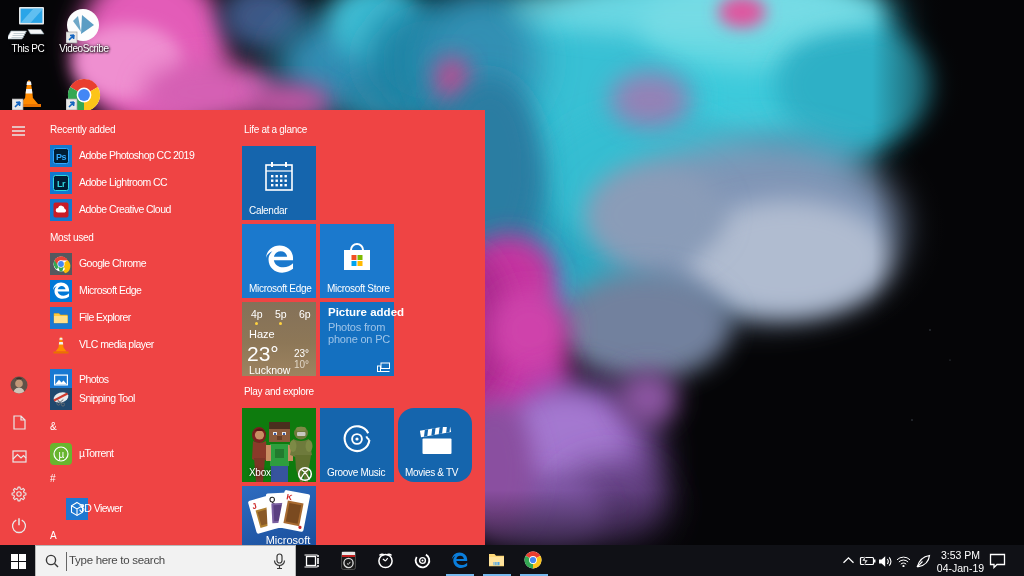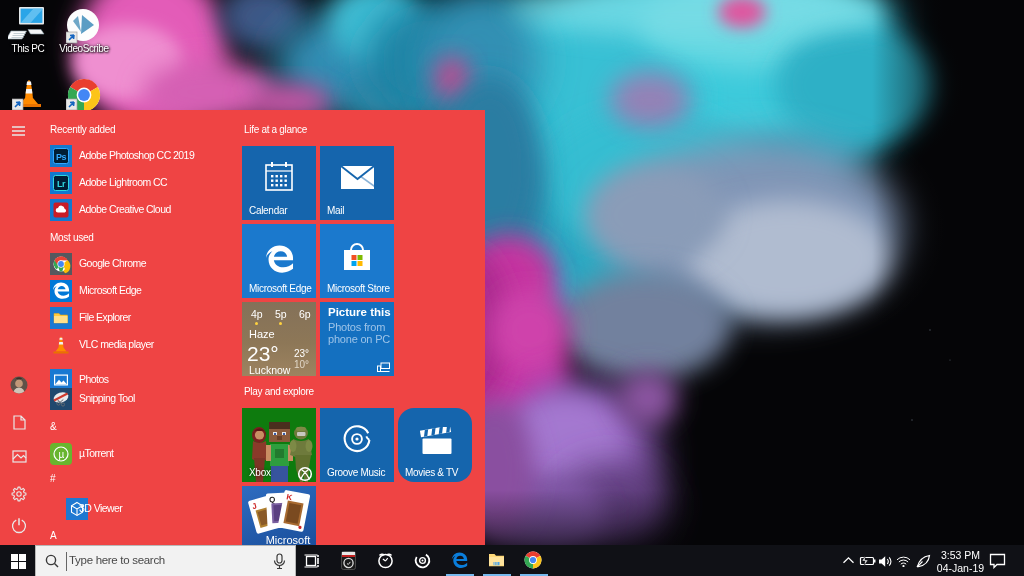--- a/index.html
+++ b/index.html
@@ -316,28 +316,20 @@
           <rect x="16" y="19.5" width="2.4" height="2.4"></rect>
           <rect x="20.5" y="19.5" width="2.4" height="2.4"></rect>
         <rect x="7" y="24" width="2.4" height="2.4"></rect>
           <rect x="11.5" y="24" width="2.4" height="2.4"></rect>
           <rect x="16" y="24" width="2.4" height="2.4"></rect>
           <rect x="20.5" y="24" width="2.4" height="2.4"></rect>
       </g>
     </svg>
     <div class="tlabel">Calendar</div>
   </div>
-  <div class="tile" style="left:320px;top:36px;background:#1565ad;">
-    <svg class="abs" style="left:21px;top:20px;" width="33" height="23" viewBox="0 0 33 23">
-      <rect width="33" height="23" fill="#fff"></rect>
-      <path d="M0 0 L16.5 13 L33 0" fill="none" stroke="#1565ad" stroke-width="1.8"></path>
-      <path d="M20.5 10 L33 19 L33 21 L19 11 Z" fill="#1565ad" opacity="0.5"></path>
-    </svg>
-    <div class="tlabel">Mail</div>
-  </div>
   <div class="tile" style="left:242px;top:114px;background:#1b79cd;">
     <svg class="abs" style="left:19px;top:17px;" width="37" height="37" viewBox="0 0 32 32">
       <path d="M27.7 14.2 C27.4 8.3 22.5 3.8 16 3.8 C9.5 3.8 4.6 8.6 4.3 15 C4.7 12.4 6.9 9.9 9.9 8.8 C7.9 10.5 6.5 13 6.5 15.9 C6.5 22.7 12 27.4 18.3 27.4 C21.8 27.4 25.1 26.2 27.7 24.1 L27.7 19.3 C25.5 21.5 22.4 22.8 19.4 22.8 C15.1 22.8 11.8 20.4 11.1 16.6 L27.7 16.6 Z M11.2 13.6 C11.8 10.7 14.2 8.8 17.1 8.8 C20 8.8 22.1 10.6 22.6 13.6 Z" fill="#fff"></path>
     </svg>
     <div class="tlabel">Microsoft Edge</div>
   </div>
   <div class="tile" style="left:320px;top:114px;background:#1b79cd;">
     <svg class="abs" style="left:21px;top:17px;" width="32" height="32" viewBox="0 0 32 32">
       <path d="M10 9 a6 6 0 0 1 12 0" fill="none" stroke="#fff" stroke-width="2"></path>
       <rect x="3" y="9" width="26" height="20" fill="#fff"></rect>
@@ -355,21 +347,21 @@
     <div class="abs" style="left:57px;top:6px;font-size:10.5px;">6p</div>
     <div class="abs" style="left:13px;top:20px;width:3px;height:3px;border-radius:50%;background:#ffd23e;"></div>
     <div class="abs" style="left:37px;top:20px;width:3px;height:3px;border-radius:50%;background:#ffd23e;"></div>
     <div class="abs" style="left:7px;top:26px;font-size:11px;">Haze</div>
     <div class="abs" style="left:5px;top:40px;font-size:21px;font-weight:300;">23°</div>
     <div class="abs" style="left:52px;top:46px;font-size:10px;">23°</div>
     <div class="abs" style="left:52px;top:57px;font-size:10px;color:#e0d6c6;">10°</div>
     <div class="abs" style="left:7px;top:62px;font-size:10.5px;">Lucknow</div>
   </div>
   <div class="tile" style="left:320px;top:192px;background:#1470c0;color:#fff;">
-    <div class="abs" style="left:8px;top:4px;font-size:11.5px;font-weight:bold;white-space:nowrap;">Picture this</div>
+    <div class="abs" style="left:8px;top:4px;font-size:11.5px;font-weight:bold;white-space:nowrap;">Picture added</div>
     <div class="abs" style="left:8px;top:19px;font-size:11px;letter-spacing:-0.2px;color:#9cc3e8;line-height:12px;white-space:nowrap;">Photos from<br>phone on PC</div>
     <svg class="abs" style="left:57px;top:60px;" width="13" height="11" viewBox="0 0 13 11">
       <g stroke="#fff" fill="none" stroke-width="1">
         <rect x="4" y="1" width="8.5" height="5.5"></rect>
         <path d="M2.5 9.5 h10"></path>
         <rect x="0.5" y="4" width="3" height="5.5" fill="#1470c0"></rect>
       </g>
     </svg>
   </div>
 

